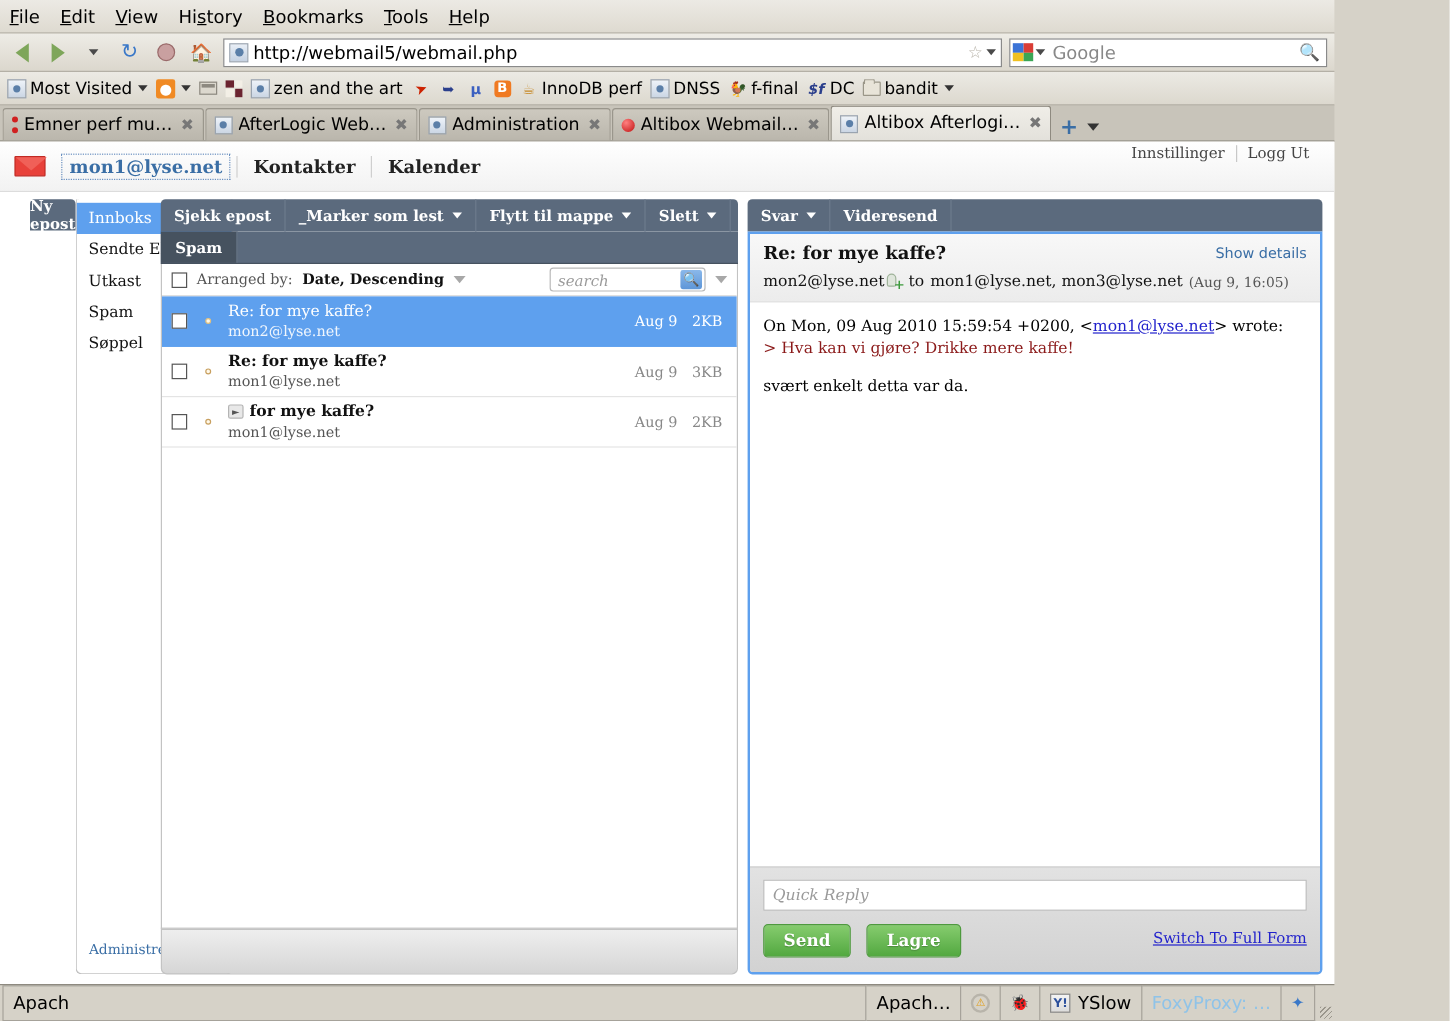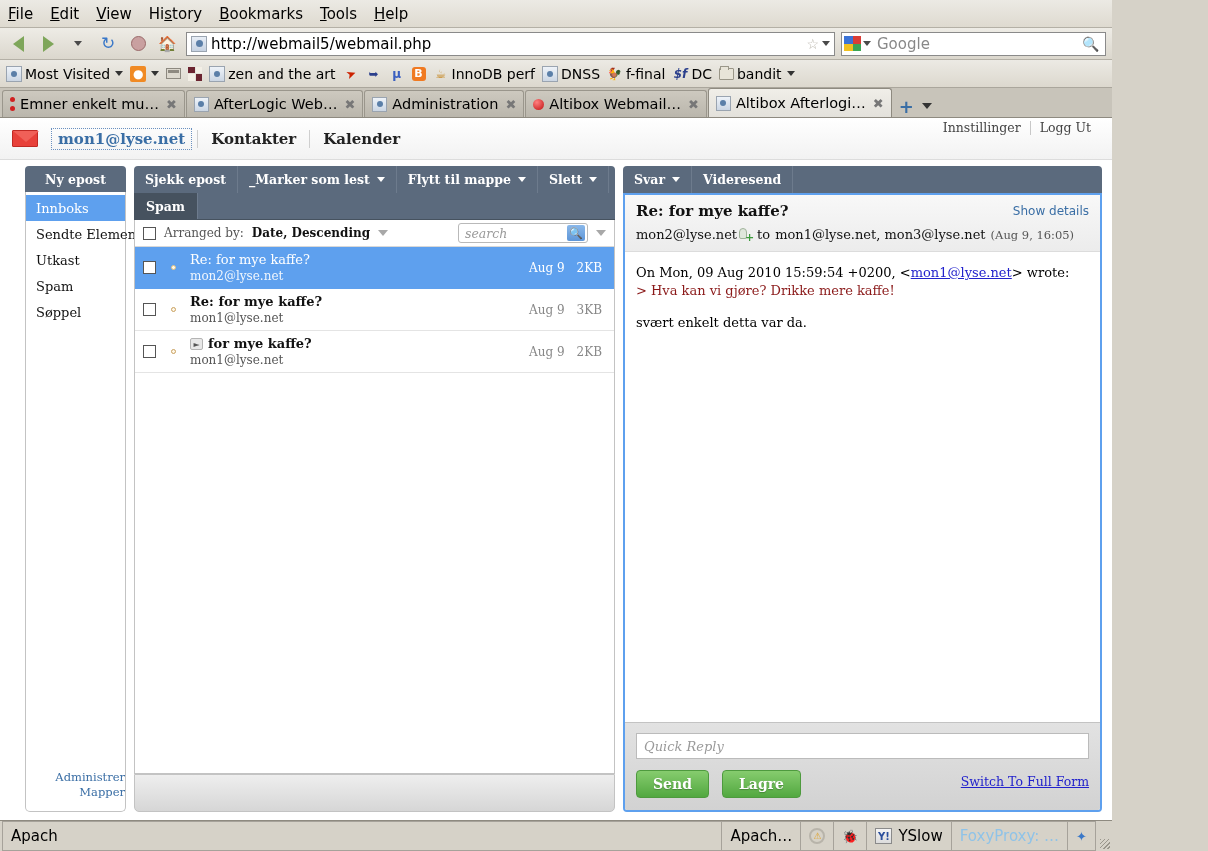--- a/index.html
+++ b/index.html
@@ -109,21 +109,21 @@
   .wm-nav a { color:#222; text-decoration:none; padding:0 13px; cursor:default; }
   .wm-nav a.cur { color:#3a6ea5; outline:1px dotted #6a90c0; padding:1px 6px; margin:0 6px 0 0;}
   .wm-nav .div { width:1px;height:18px;background:#cfcfcf; }
   .wm-right { position:absolute; right:12px; top:2px; display:flex; align-items:center; gap:0; font-size:12.5px; font-family:"DejaVu Serif", serif; }
   .wm-right a { color:#444; text-decoration:none; padding:0 9px; cursor:default;}
   .wm-right .div { width:1px;height:14px;background:#c8c8c8; }
 
   .wm-body { position:absolute; top:42px; left:0; right:0; bottom:0; padding:6px 10px 8px 10px; display:flex; gap:8px; }
 
   
-  .side { width:116px; display:flex; flex-direction:column;padding-left:15px; }
+  .side { width:116px; display:flex; flex-direction:row;padding-left:15px; }
   .side-head { height:26px; background:#5b6a7d; border-radius:4px 4px 0 0; display:flex; align-items:center; justify-content:center;
                font-family:"DejaVu Serif", serif; font-weight:bold; font-size:12.5px; color:#fff; }
   .side-box { flex:1; background:#fff; border:1px solid #c3c3c3; border-top:none; border-radius:0 0 5px 5px;
               display:flex; flex-direction:column; padding-top:3px; }
   .folder { height:26px; display:flex; align-items:center; padding-left:10px;
             font-family:"DejaVu Serif", serif; font-size:13px; color:#111; cursor:default; white-space:nowrap; }
   .folder.sel { background:#5ea0ee; color:#fff; }
   .side-foot { padding:10px 0 12px 0; text-align:right; }
   .side-foot a { color:#3a6ea5; font-family:"DejaVu Serif", serif; font-size:11.5px; text-decoration:none; cursor:default;}
 
@@ -334,21 +334,21 @@
       <span class="caret"></span>
     </div>
   </div>
 
   <div class="tabbar">
     <div class="tab">
       <span class="tabico-dots">
           <span></span>
           <span></span>
         </span>
-      <span class="lbl">Emner enkelt mu…</span>
+      <span class="lbl">Emner perf mu…</span>
       <span class="tabclose">✖</span>
     </div>
     <div class="tab">
       <span class="ic-site">
           <i></i>
         </span>
       <span class="lbl">AfterLogic Web…</span>
       <span class="tabclose">✖</span>
     </div>
     <div class="tab">

